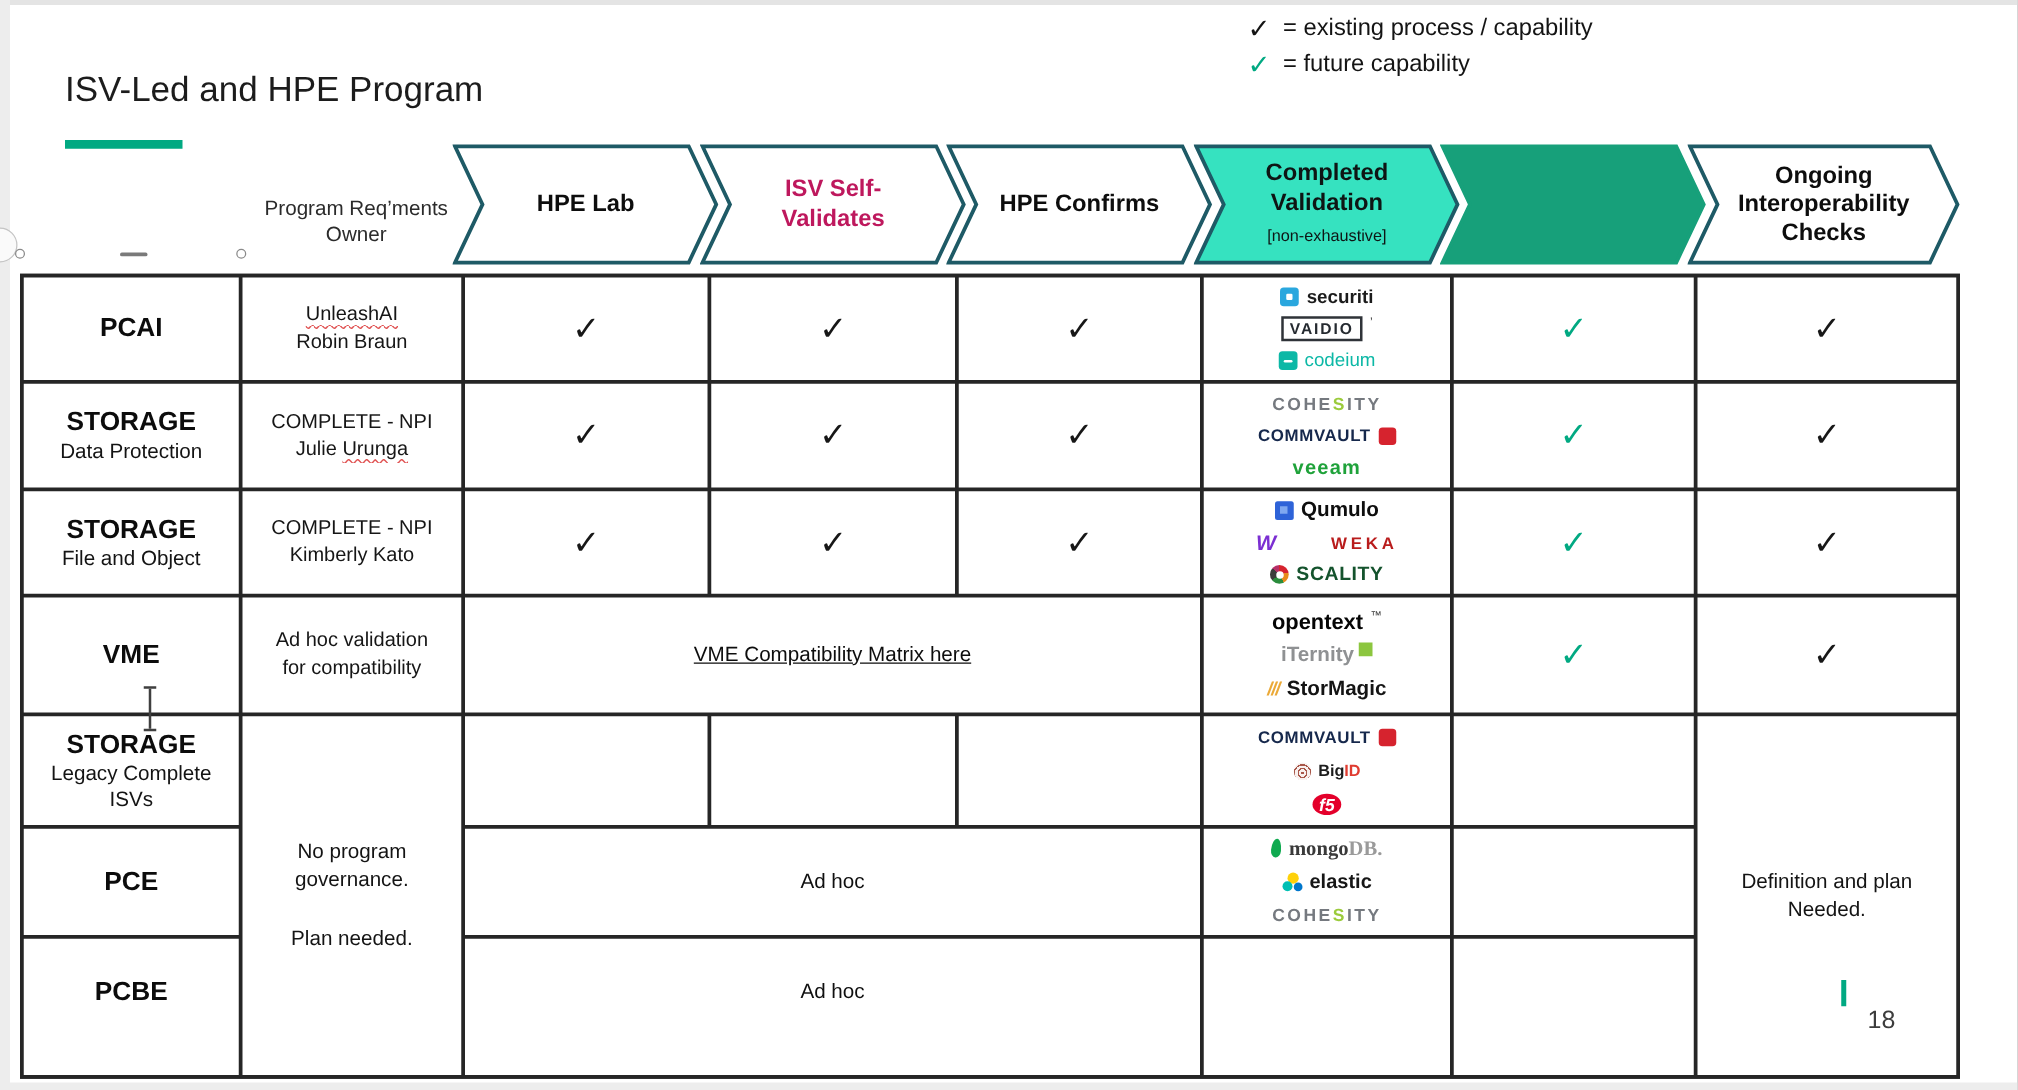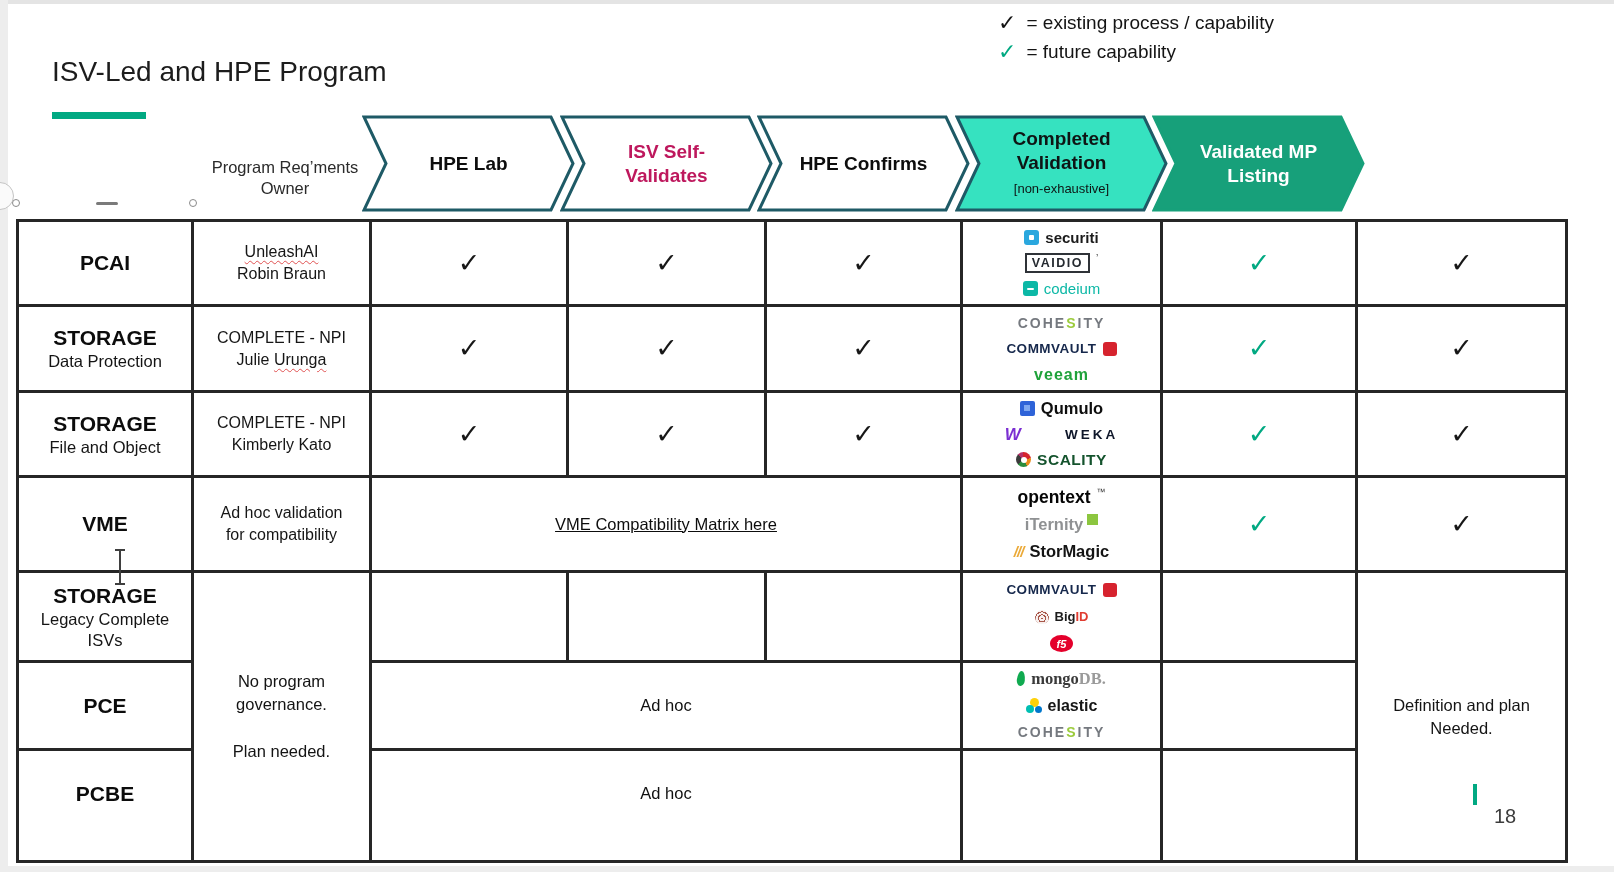--- a/index.html
+++ b/index.html
@@ -64,34 +64,34 @@
   .codeium-tx { font-size:15px; font-weight:500; color:#0CB8A6; }
   .cohesity-tx { font-size:14px; font-weight:600; letter-spacing:2px; color:#75797F; }
   .cohesity-tx b { color:#9BCB3C; font-weight:600; }
   .commvault-tx { font-size:13.5px; font-weight:800; letter-spacing:0.5px; color:#16284C; }
   .commvault-ic { width:14px; height:14px; background:#D6232E; border-radius:3px; }
   .veeam-tx { font-size:16px; font-weight:700; letter-spacing:1px; color:#1FA23A; }
   .qumulo-ic { width:15px; height:15px; background:#2E63D8; border-radius:2px; }
   .qumulo-ic span { width:6px; height:6px; background:#7Fa8F0; }
   .qumulo-tx { font-size:16.5px; font-weight:800; color:#0e0e0e; }
   .weka-ic { font-size:17px; font-weight:900; color:#7B2FD2; font-style:italic; line-height:1; }
-  .weka-tx { font-size:13.5px; font-weight:600; letter-spacing:3px; color:#0f172a;margin-left:38px; }
+  .weka-tx { font-size:13.5px; font-weight:600; letter-spacing:3px; color:#b91c1c;margin-left:38px; }
   .scality-ic { width:15px; height:15px; border-radius:50%; background:conic-gradient(#d6232e 0 80deg,#e88b1a 80deg 150deg,#2a8c3c 150deg 230deg,#3b3b3b 230deg 310deg,#b62f68 310deg 360deg); }
   .scality-ic span { width:6px; height:6px; background:#fff; border-radius:50%; }
   .scality-tx { font-size:15.5px; font-weight:800; color:#14532d; letter-spacing:0.5px; }
   .opentext-tx { font-size:17.5px; font-weight:800; color:#050505; }
   .opentext-mark { font-size:9px; color:#333; transform:translateY(-5px); }
   .iternity-tx { font-size:16.5px; font-weight:600; color:#8f9193; }
   .iternity-ic { width:11px; height:11px; background:#8CC63F; transform:translateY(-5px); margin-left:-2px; }
   .stormagic-ic { font-size:15px; font-weight:800; font-style:italic; color:#EBA937; letter-spacing:-1px; }
   .stormagic-tx { font-size:16.5px; font-weight:700; color:#141414; }
   .bigid-ic { width:14px; height:14px; border-radius:50%; background:repeating-radial-gradient(circle at 50% 60%, #a8574a 0 1px, #f7efed 1px 3px); }
   .bigid-tx { font-size:13px; font-weight:700; color:#1c1c1c; }
   .bigid-tx b { color:#E03C31; font-weight:700; }
-  .f5-ic { width:23px; height:17px; border-radius:50%; background:#E4002B; color:#fff; font-size:11px; font-weight:800; font-style:italic; }
+  .f5-ic { width:23px; height:17px; border-radius:50%; background:#E4002B; color:#fff; font-size:14px; font-weight:800; font-style:italic; }
   .mongo-ic { width:8px; height:15px; background:#10AA50; border-radius:50% 50% 50% 50% / 62% 62% 38% 38%; transform:rotate(6deg); }
   .mongo-tx { font-family:"Liberation Serif", serif; font-size:16.5px; font-weight:700; color:#3a3a3a; }
   .mongo-tx b { color:#9a9a9a; font-weight:700; }
   .elastic-ic { width:16px; height:16px; position:relative; }
   .elastic-ic i { position:absolute; border-radius:50%; }
   .elastic-ic .e1 { width:9px; height:9px; background:#FED10A; left:4px; top:0; }
   .elastic-ic .e2 { width:8px; height:8px; background:#00BFB3; left:0; top:7px; }
   .elastic-ic .e3 { width:7px; height:7px; background:#0077CC; left:9px; top:8px; }
   .elastic-tx { font-size:16px; font-weight:600; color:#161616; }
 
@@ -158,21 +158,26 @@
       </svg>
     <div class="chev-label" style="color: rgb(14, 21, 20);">
       <span>Completed Validation</span>
       <span class="chev-sublabel">[non-exhaustive]</span>
     </div>
   </div>
   <div class="chev" style="left:1152px;width:213px">
     <svg viewBox="0 0 213 97" preserveAspectRatio="none">
         <polygon points="2,2 189,2 211,48.5 189,95 2,95 24,48.5" stroke="#17A07A" stroke-width="3" style="fill: rgb(23, 160, 122);"></polygon>
       </svg>
-    <div class="chev-label" style="color: rgb(255, 255, 255);">Validated MP Listing</div>
+  </div>
+  <div class="chev" style="left:1350px;width:218px">
+    <svg viewBox="0 0 218 97" preserveAspectRatio="none">
+        <polygon points="2,2 194,2 216,48.5 194,95 2,95 24,48.5" stroke="#1e5a66" stroke-width="3" style="fill: rgb(255, 255, 255);"></polygon>
+      </svg>
+    <div class="chev-label" style="line-height: 23px; color: rgb(13, 13, 13);">Ongoing Interoperability Checks</div>
   </div>
 
   <div class="grid">
 
     <div class="cell" style="grid-area:1/1">
       <div class="cat-main">PCAI</div>
     </div>
     <div class="cell" style="grid-area:1/2">
       <div class="owner-line wavy">UnleashAI</div>
       <div class="owner-line">Robin Braun</div>

